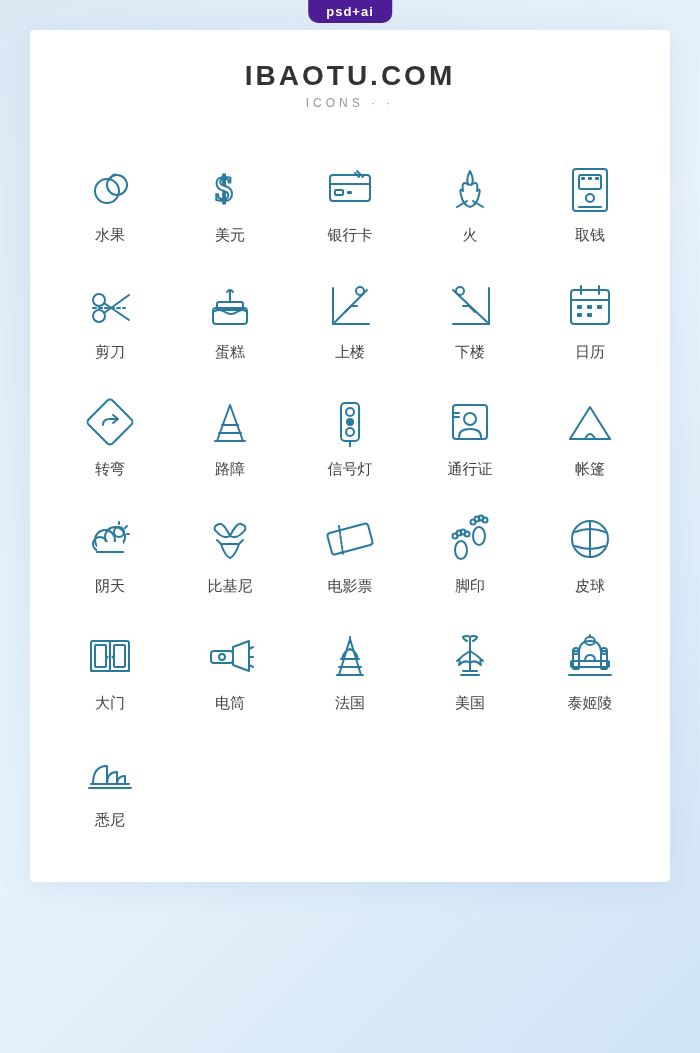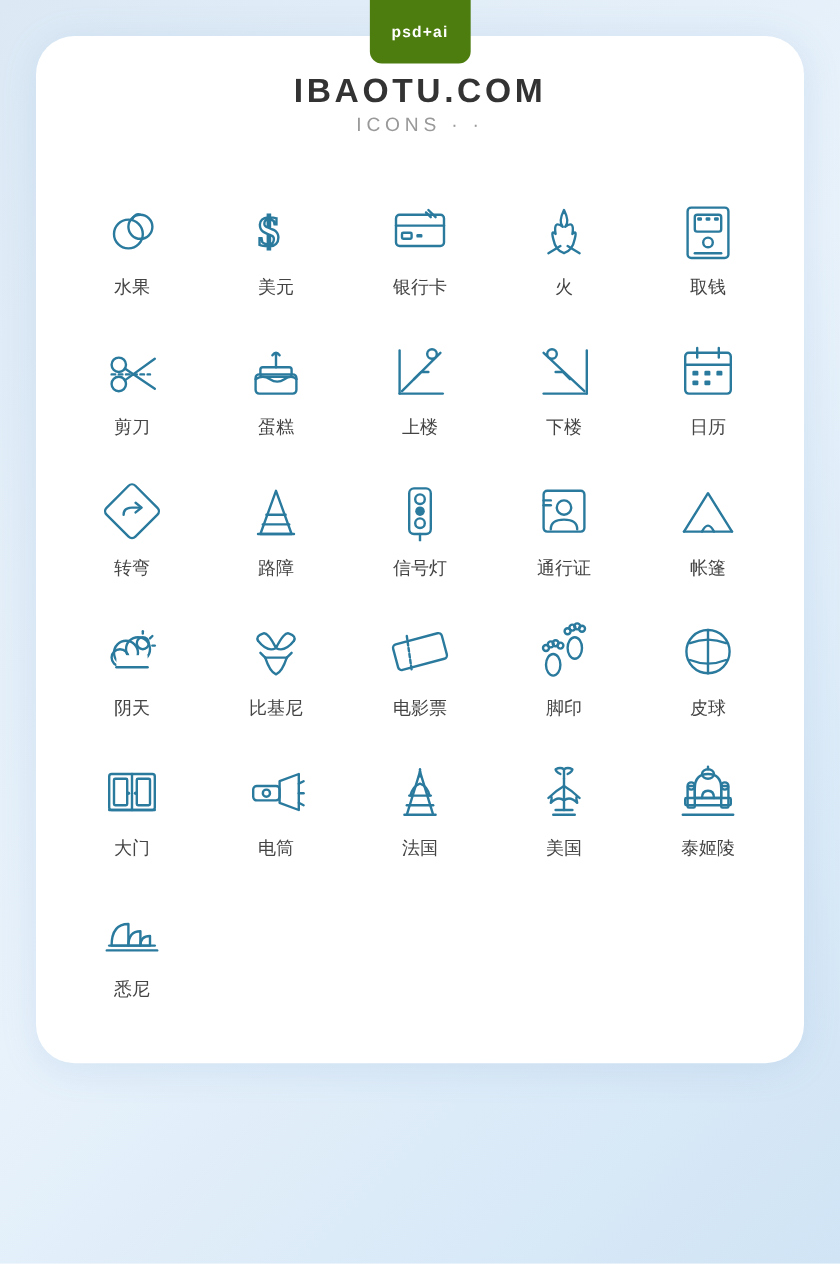--- a/index.html
+++ b/index.html
@@ -12,53 +12,53 @@
       align-items: center;
       font-family: 'Microsoft YaHei', '微软雅黑', sans-serif;
       position: relative;
     }
 
     .top-badge {
       position: absolute;
       top: 0;
       left: 50%;
       transform: translateX(-50%);
-      background: #4d7c0f;
+      background: #4c1d95;
       color: white;
       font-size: 13px;
       font-weight: bold;
-      padding: 19px 18px;
+      padding: 4px 18px;
       border-radius: 0 0 10px 10px;
       z-index: 10;
       letter-spacing: 1px;
     }
 
     .card {
       background: white;
-      border-radius: 32px;
+      border-radius: 4px;
       margin: 30px 30px 30px 30px;
       padding: 30px 20px 40px 20px;
       width: 640px;
       box-shadow: 0 4px 30px rgba(100,150,200,0.15);
     }
 
     .card-header {
       text-align: center;
       margin-bottom: 30px;
     }
 
     .card-title {
       font-size: 28px;
       font-weight: bold;
       color: #333;
       letter-spacing: 3px;
     }
 
     .card-subtitle {
-      font-size: 16px;
+      font-size: 12px;
       color: #999;
       letter-spacing: 4px;
       margin-top: 4px;
     }
 
     .icons-grid {
       display: grid;
       grid-template-columns: repeat(5, 1fr);
       gap: 0;
     }

